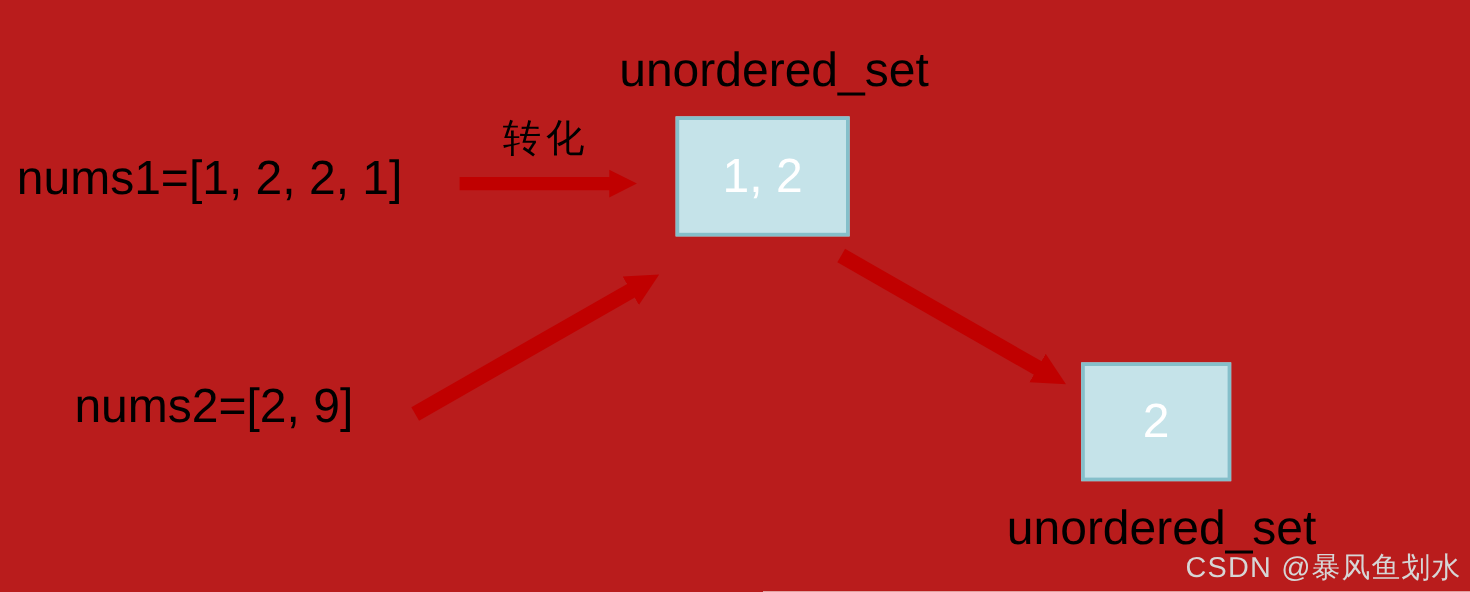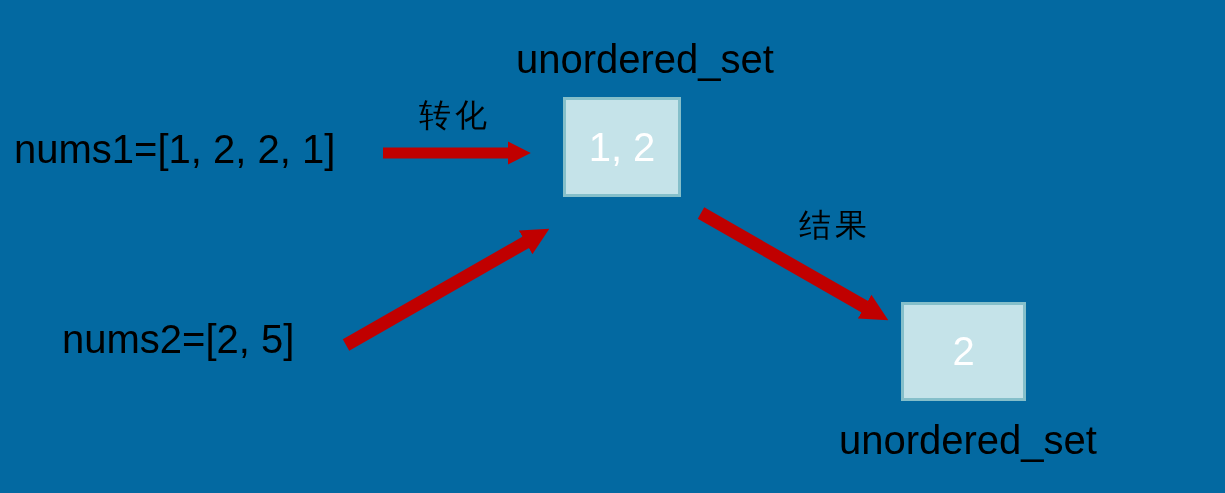--- a/index.html
+++ b/index.html
@@ -5,21 +5,21 @@
   html, body {
     margin: 0;
     padding: 0;
     background: #ffffff;
     font-family: "Liberation Sans", sans-serif;
   }
   .canvas {
     position: relative;
     width: 1225px;
     height: 493px;
-    background: #0369a1;
+    background: #b91c1c;
     overflow: hidden;
     text-decoration: underline;
   }
   .arrows-layer {
     position: absolute;
     left: 0;
     top: 0;
   }
   .txt {
     position: absolute;
@@ -48,21 +48,21 @@
     background: #c5e3e9;
     border: 3px solid #85bfca;
     display: flex;
     align-items: center;
     justify-content: center;
   }
   .set-box .set-box-value {
     color: #ffffff;
     font-size: 40px;
   }
-  .box-1 { left: 563px; top: 97px;  width: 118px; height: 100px; }
+  .box-1 { left: 563px; top: 97px;  width: 145px; height: 100px; }
   .box-2 { left: 901px; top: 302px; width: 125px; height: 99px; }
   .watermark {
     position: absolute;
     right: 7px;
     bottom: 4px;
     font-size: 24px;
     color: #d6d6d6;
     letter-spacing: 1px;
   }
 </style>
@@ -85,25 +85,25 @@
   <div class="txt big-label set-title-top">unordered_set</div>
 
   <div class="txt big-label nums1-label">nums1=[1, 2, 2, 1]</div>
 
   <div class="txt cjk-label transform-label">转化</div>
 
   <div class="set-box box-1">
     <span class="set-box-value">1, 2</span>
   </div>
 
-  <div class="txt big-label nums2-label">nums2=[2, 5]</div>
+  <div class="txt big-label nums2-label">nums2=[2, 9]</div>
 
 
-  <div class="txt cjk-label result-label">结果</div>
 
   <div class="set-box box-2">
     <span class="set-box-value">2</span>
   </div>
 
   <div class="txt big-label set-title-bottom">unordered_set</div>
 
+  <div class="watermark">CSDN @暴风鱼划水</div>
 
 </div>
 
 </body></html>

